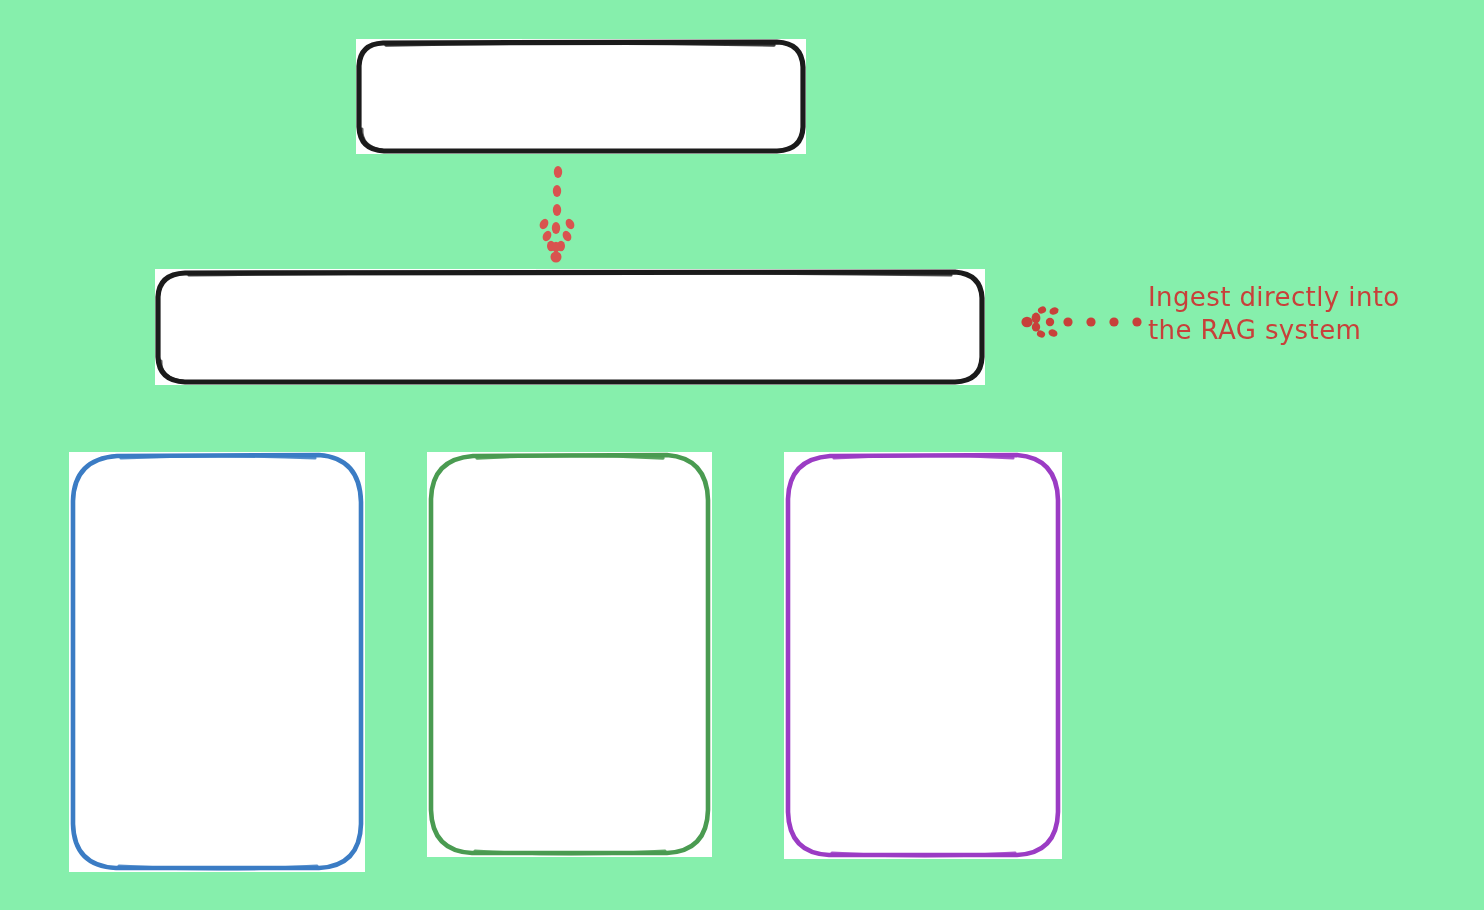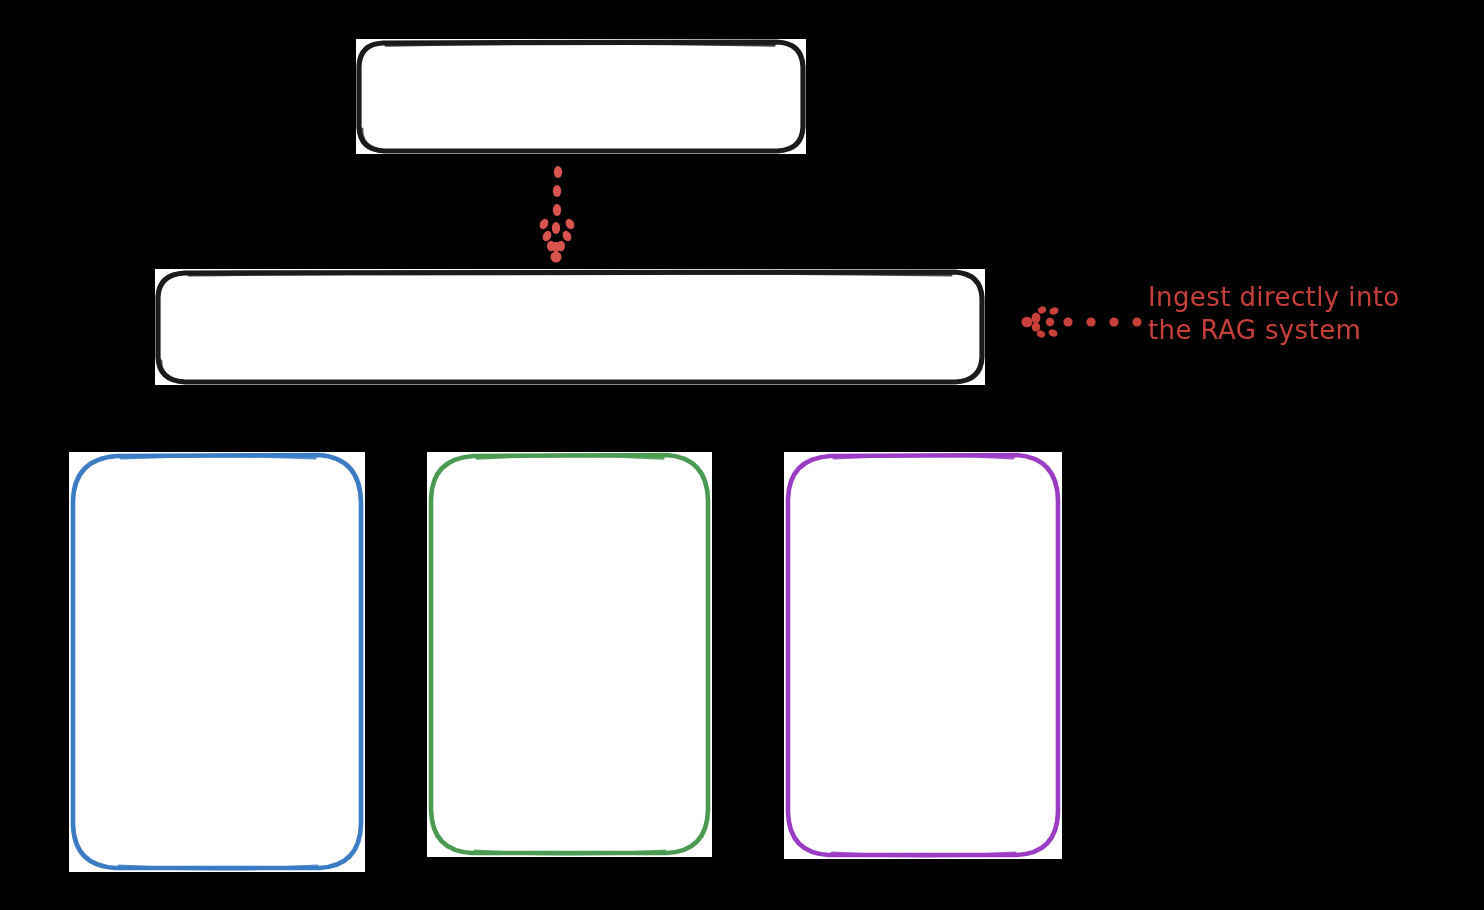--- a/index.html
+++ b/index.html
@@ -8,21 +8,21 @@
     padding: 0;
     background: #ffffff;
   }
   body {
     font-family: "DejaVu Sans", sans-serif;
   }
   #canvas {
     position: relative;
     width: 1484px;
     height: 910px;
-    background: #000000;
+    background: #86efac;
     overflow: hidden;
   }
   .node {
     position: absolute;
     box-sizing: border-box;
     display: flex;
     flex-direction: column;
     align-items: center;
     justify-content: center;
     text-align: center;

